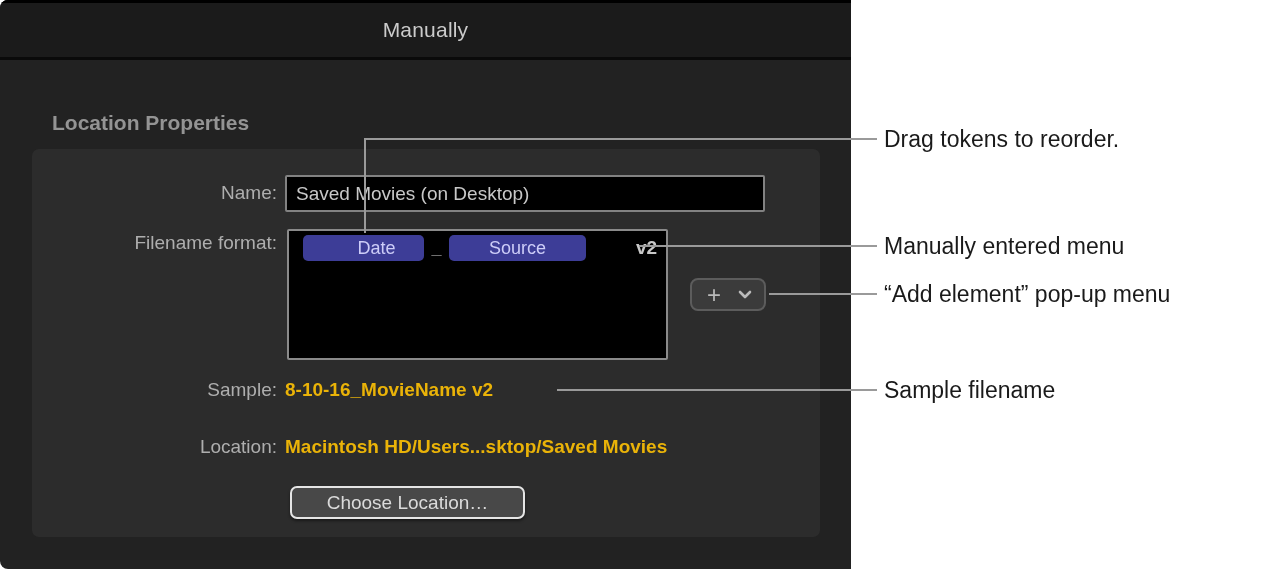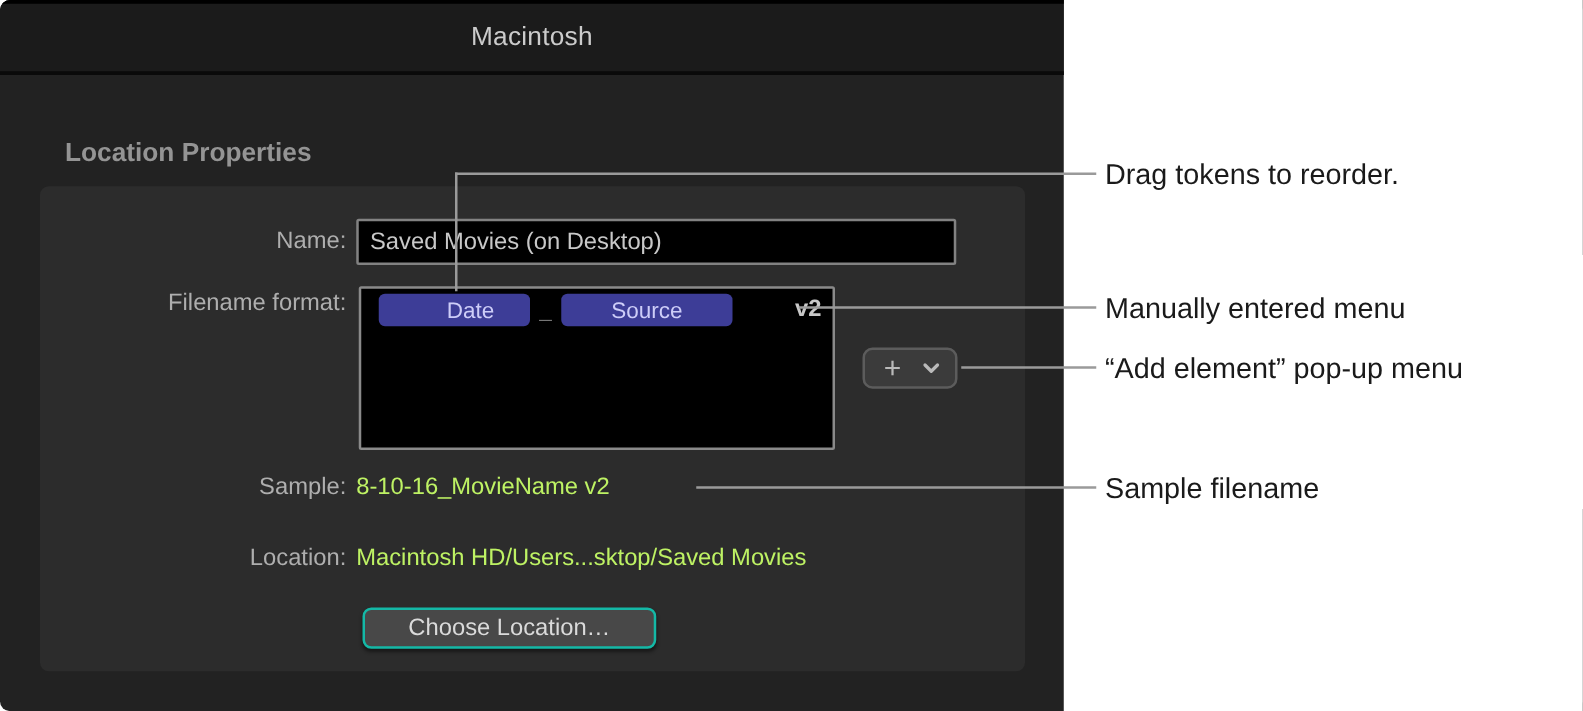--- a/index.html
+++ b/index.html
@@ -10,21 +10,21 @@
   #panel{position:absolute;left:0;top:0;width:851px;height:569px;background:#222222;}
   #titlebar{position:absolute;left:0;top:0;width:851px;height:60px;background:#1b1b1b;
             border-top:3px solid #000;border-bottom:3px solid #0a0a0a;
             display:flex;align-items:center;justify-content:center;}
   #titlebar .t{color:#cbcbcb;font-size:21px;font-weight:500;letter-spacing:.2px;}
   .section-title{position:absolute;left:52px;top:111px;color:#949494;font-size:21px;font-weight:600;}
   .inner-box{position:absolute;left:32px;top:149px;width:788px;height:388px;background:#2c2c2c;border-radius:7px;}
 
   .row-label{position:absolute;left:30px;width:247px;text-align:right;color:#aeaeae;
              font-size:19px;font-weight:500;line-height:26px;}
-  .row-value{position:absolute;color:#bef264;font-size:19px;font-weight:400;line-height:26px;}
+  .row-value{position:absolute;color:#eab308;font-size:19px;font-weight:700;line-height:26px;}
 
   .name-input{position:absolute;left:285px;top:175px;width:480px;height:37px;background:#000;
               border:2px solid #828282;border-radius:2px;display:flex;align-items:center;
               color:#c8c8c8;font-size:19px;font-weight:500;padding-left:9px;}
 
   .format-box{position:absolute;left:287px;top:229px;width:381px;height:131px;background:#000;
               border:2px solid #8a8a8a;border-radius:2px;}
   .token{position:absolute;top:4px;height:26px;background:#3d3d97;border-radius:5px;
          color:#cdcdf8;font-size:18px;font-weight:500;line-height:26px;text-align:center;}
   .token.date{left:14px;width:121px;padding-left:26px;}
@@ -32,38 +32,38 @@
   .sep{position:absolute;left:137px;top:4px;width:21px;text-align:center;color:#9a9a9a;
        font-size:18px;font-weight:600;line-height:26px;}
   .manual{position:absolute;left:315px;top:4px;color:#c8c8c8;font-size:19px;font-weight:600;line-height:26px;margin-left:32px;}
 
   .add-btn{position:absolute;left:690px;top:278px;width:76px;height:33px;background:#3b3b3b;
            border:2px solid #5c5c5c;border-radius:8px;display:flex;align-items:center;}
   .add-btn .plus{color:#bababa;font-size:24px;font-weight:500;line-height:28px;margin-left:15px;}
   .add-btn svg{margin-left:auto;margin-right:12px;display:block;}
 
   .choose-btn{position:absolute;left:290px;top:486px;width:235px;height:33px;
-              background:#484848;border:2px solid #14b8a6;border-radius:7px;
+              background:#484848;border:2px solid #e5e5e5;border-radius:7px;
               box-shadow:0 2px 3px rgba(0,0,0,.45);
               display:flex;align-items:center;justify-content:center;
               color:#dadada;font-size:19px;font-weight:500;}
 
   
   .cl{position:absolute;background:#9a9a9a;}
   .annotation{position:absolute;left:884px;color:#1a1a1a;font-size:23px;font-weight:400;line-height:26px;white-space:nowrap;}
 </style>
 </head>
 <body>
 
 <div id="stage">
 
   <div id="panel">
 
     <div id="titlebar">
-      <span class="t">Macintosh</span>
+      <span class="t">Manually</span>
     </div>
 
     <div class="section-title">Location Properties</div>
 
     <div class="inner-box"></div>
 
     <div class="row-label" style="top:180px;">Name:</div>
     <div class="name-input">Saved Movies (on Desktop)</div>
 
     <div class="row-label" style="top:230px;">Filename format:</div>

